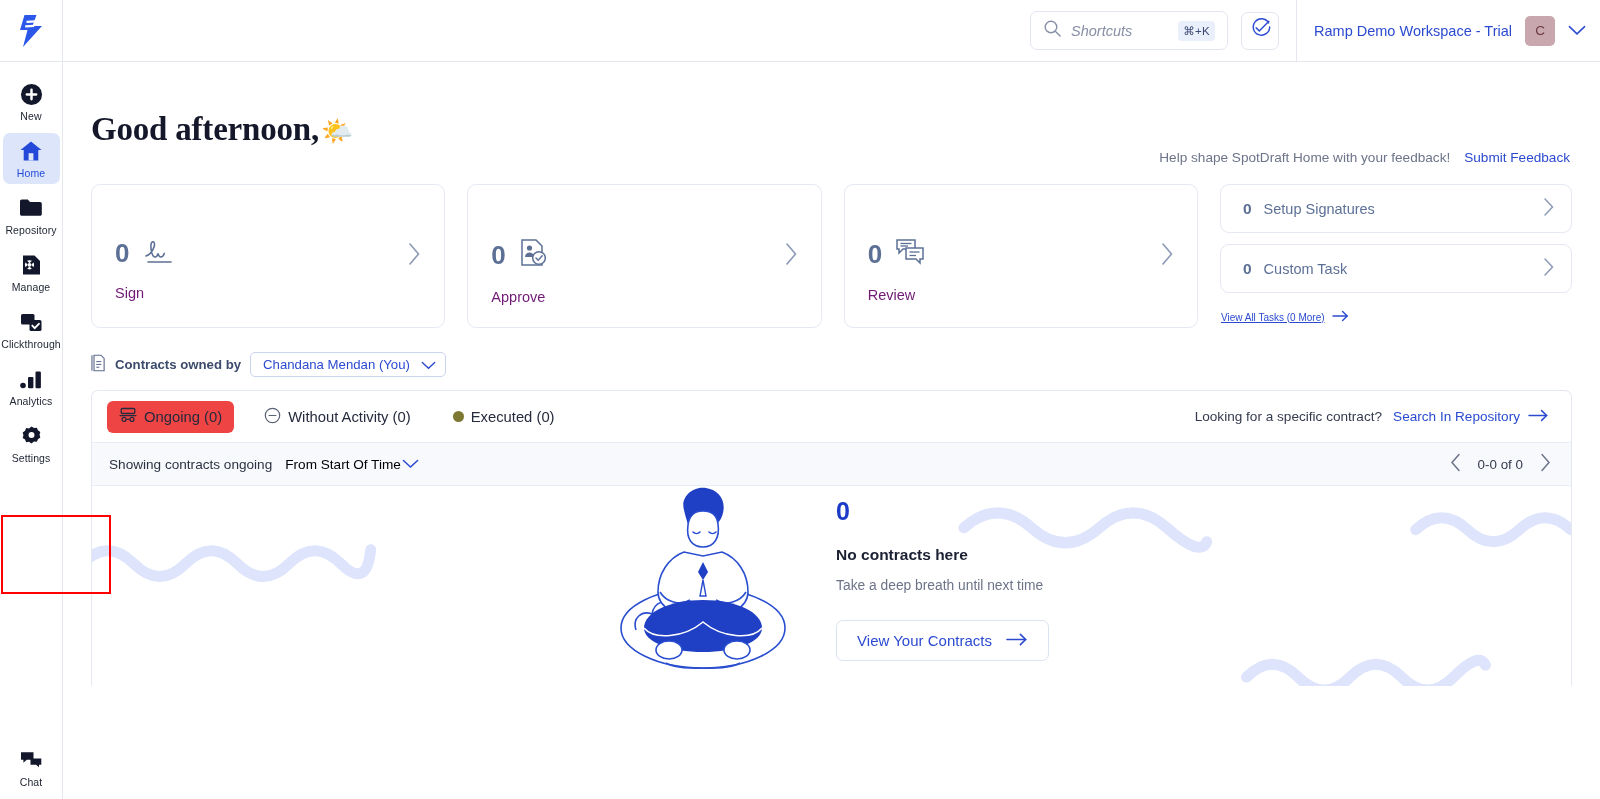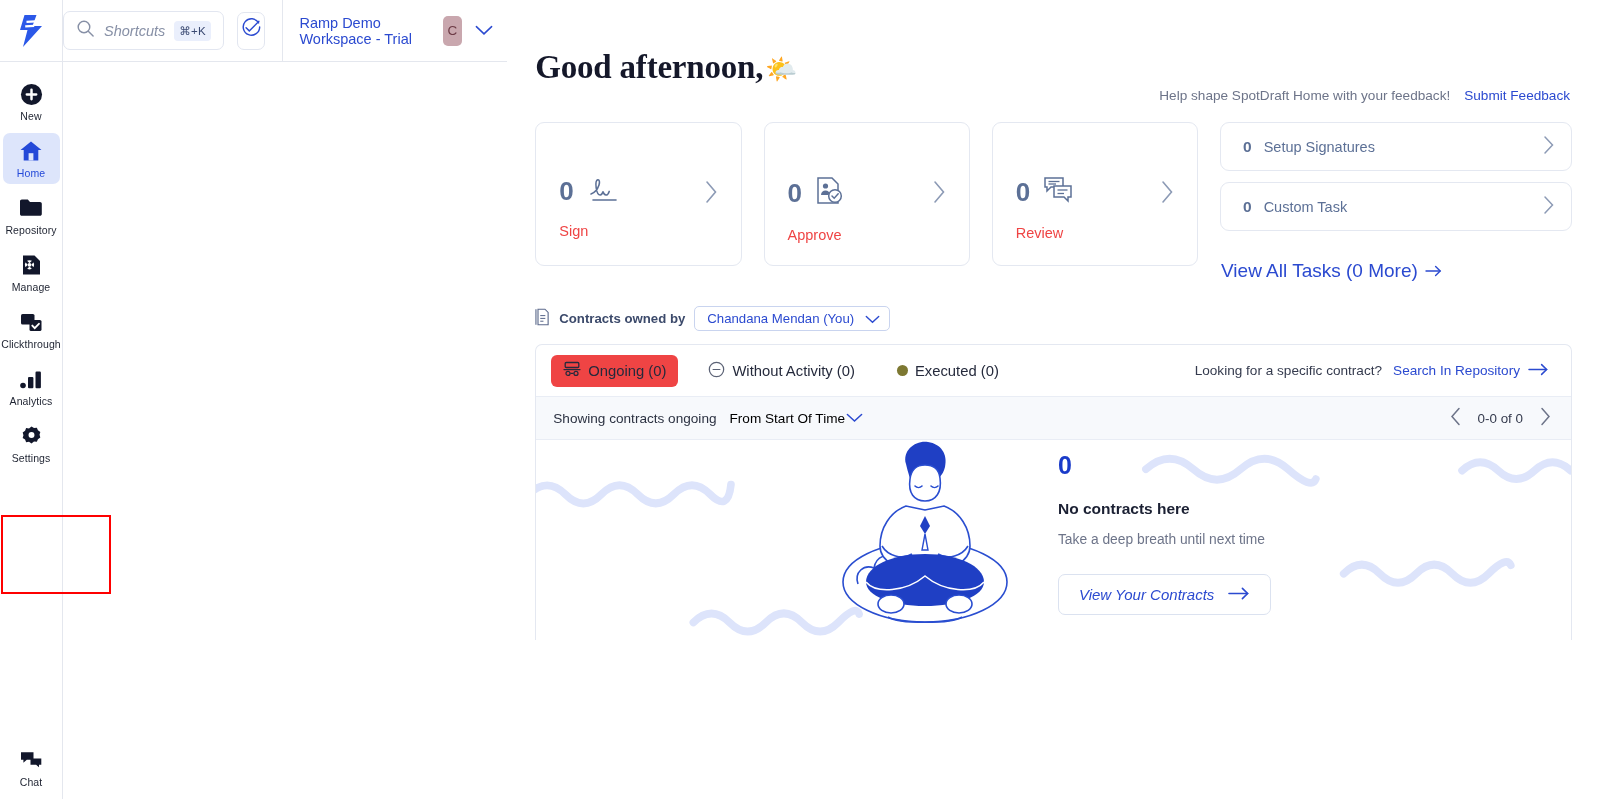--- a/index.html
+++ b/index.html
@@ -39,21 +39,21 @@
   .rail-item .ico { height: 24px; display: flex; align-items: center; justify-content: center; }
   .rail-spacer { flex: 1 1 auto; }
   .rail-bottom { width: 100%; display: flex; flex-direction: column; align-items: center; }
 
   .hl-box {
     position: absolute; left: 1px; top: 515px; width: 110px; height: 79px;
     border: 2px solid #fe0000; pointer-events: none; z-index: 60;
   }
 
   
-  .main { flex: 1 1 auto; display: flex; flex-direction: row; min-width: 0; }
+  .main { flex: 1 1 auto; display: flex; flex-direction: column; min-width: 0; }
 
   .topbar {
     height: 62px; flex: 0 0 62px;
     border-bottom: 1px solid #e4e7ee;
     display: flex; align-items: center; justify-content: flex-end;
     padding-right: 14px; gap: 0;
   }
   .shortcuts {
     width: 198px; height: 39px; border: 1px solid #e2e6f0; border-radius: 7px;
     display: flex; align-items: center; gap: 9px; padding: 0 12px; cursor: text;
@@ -100,33 +100,33 @@
 
   .tasks {
     display: flex; gap: 22px; padding: 14px 28px 0 28px; align-items: flex-start;
   }
   .task-card {
     flex: 1 1 0; height: 144px; border: 1px solid #e4e8f1; border-radius: 9px;
     position: relative; padding: 52px 0 0 23px; cursor: pointer; background: #fff;
   }
   .task-top { display: flex; align-items: center; gap: 12px; }
   .task-num { font-size: 26px; font-weight: bold; color: #5c7096; line-height: 1; }
-  .task-name { font-size: 14.5px; color: #ef4444; margin-top: 16px; }
+  .task-name { font-size: 14.5px; color: #701a75; margin-top: 16px; }
   .task-chev { position: absolute; right: 23px; top: 50%; transform: translateY(-50%); }
 
   .side-tasks { width: 352px; flex: 0 0 352px; display: flex; flex-direction: column; gap: 11px; }
   .side-card {
     height: 49px; border: 1px solid #e4e8f1; border-radius: 9px;
     display: flex; align-items: center; padding: 0 16px 0 22px; cursor: pointer; background: #fff;
   }
   .side-card .n { font-size: 15.5px; font-weight: bold; color: #5c7096; margin-right: 12px; }
   .side-card .t { font-size: 14.5px; color: #5c7096; flex: 1 1 auto; }
   .viewall {
-    display: flex; align-items: center; gap: 7px; padding-left: 1px; margin-top: 18px;
-    font-size: 19px; color: #2b4ad0; cursor: pointer;
+    display: flex; align-items: center; gap: 7px; padding-left: 1px; margin-top: 6px;
+    font-size: 10px; color: #2b4ad0; cursor: pointer; text-decoration: underline;
   }
 
   .owner-row {
     display: flex; align-items: center; gap: 9px; padding: 24px 0 0 28px;
   }
   .owner-row .lab { font-size: 13.2px; font-weight: bold; color: #3c4a6b; }
   .owner-select {
     height: 25px; border: 1px solid #c9d4ef; border-radius: 5px;
     display: flex; align-items: center; gap: 11px; padding: 0 9px 0 12px; cursor: pointer;
   }
@@ -172,21 +172,21 @@
   }
   .empty-inner { display: flex; align-items: center; gap: 44px; transform: translateY(-6px); position: relative; z-index: 2; }
   .empty-txt { display: flex; flex-direction: column; }
   .empty-num { font-size: 25px; font-weight: bold; color: #1a3bc9; line-height: 1; }
   .empty-h { font-size: 15.5px; font-weight: bold; color: #1b2033; margin-top: 22px; }
   .empty-p { font-size: 13.8px; color: #6d7489; margin-top: 14px; }
   .empty-btn {
     margin-top: 27px; align-self: flex-start; height: 41px; padding: 0 20px;
     border: 1px solid #dbe2f0; border-radius: 7px; background: #fff; cursor: pointer;
     display: flex; align-items: center; gap: 14px;
-    font-size: 15px; color: #2b4ad0; font-family: "Liberation Sans", sans-serif; font-style: italic;
+    font-size: 15px; color: #2b4ad0; font-family: "Liberation Sans", sans-serif;
   }
   .waves { position: absolute; inset: 0; z-index: 1; pointer-events: none; }
 </style>
 </head>
 <body>
 
 <div class="app">
 
   <nav class="rail">
     <div class="rail-logo">

